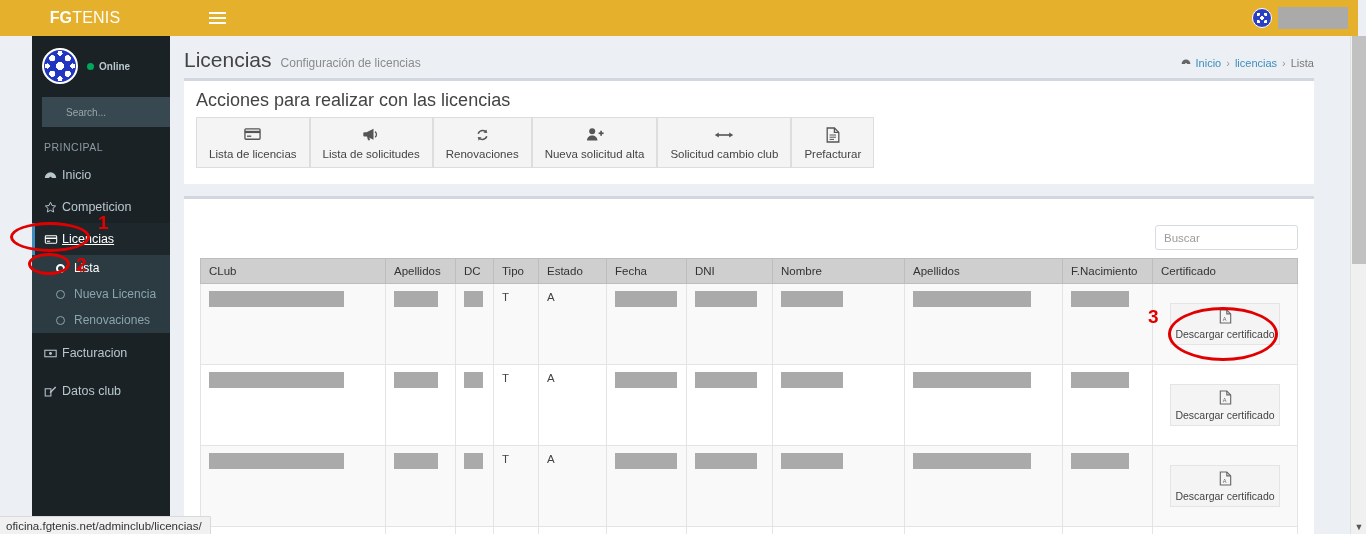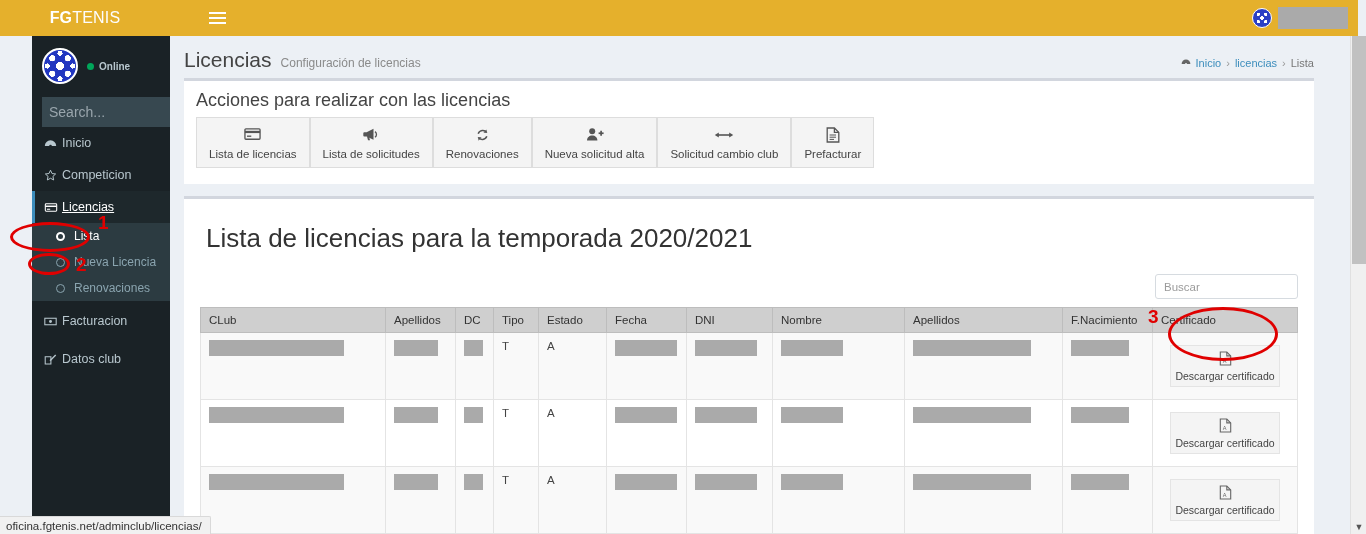--- a/index.html
+++ b/index.html
@@ -81,21 +81,21 @@
   .dot-green {
     width: 7px; height: 7px; border-radius: 50%;
     background: #00a65a; margin-right: 5px; display: inline-block;
   }
   #sidebar-search {
     margin: 3px 10px 0 10px; height: 30px; background: #374850;
     display: flex; align-items: center;
   }
   #sidebar-search input {
     background: transparent; border: 0; outline: none;
-    color: #ccc; font-size: 14px; padding: 0 7px; flex: 1;
+    color: #ccc; font-size: 10px; padding: 0 24px; flex: 1;
     font-family: "Liberation Sans", sans-serif;
   }
   #sidebar-search input::placeholder { color: #9aa6ad; }
   .hdr-label {
     color: #8d9aa3; font-size: 10.5px; letter-spacing: .5px;
     padding: 14px 12px 6px 12px;
   }
   .nav-item {
     display: flex; align-items: center; height: 32px;
     padding: 0 10px 0 12px; color: #b8c7ce; font-size: 12.5px;
@@ -183,21 +183,21 @@
     border: 1px solid #e4e4e4; padding: 7px 8px;
     font-size: 11.5px; color: #444; vertical-align: top; height: 58px;
   }
   tr.odd td { background: #f9f9f9; }
   tr.even td { background: #ffffff; }
   .cell-redact { display: block; height: 16px; background: #aaaaaa; }
   .cert-btn {
     background: #f4f4f4; border: 1px solid #e4e4e4;
     width: 110px; padding: 5px 4px 4px 4px;
     display: flex; flex-direction: column; align-items: center;
-    gap: 2px; cursor: pointer; margin: 5px auto;
+    gap: 2px; cursor: pointer; margin: 12px auto;
   }
   .cert-btn .lab { font-size: 10.5px; color: #444; white-space: nowrap; }
 
   
   #scrollbar {
     position: absolute; top: 36px; right: 0; width: 16px; bottom: 0;
     background: #f0f0f0; border-left: 1px solid #e0e0e0;
   }
   #scroll-thumb {
     position: absolute; top: 0; left: 1px; width: 14px; height: 228px;
@@ -261,20 +261,21 @@
       <span class="dot-green"></span>
       <span>Online</span>
     </div>
   </div>
 
   <div id="sidebar-search">
     <input type="text" placeholder="Search..." style="">
 
   </div>
 
+  <div class="hdr-label">PRINCIPAL</div>
 
   <div class="nav-item">
     <span class="ic">
       <svg width="13" height="13" viewBox="0 0 16 16">
           <path d="M1 11a7 7 0 0 1 14 0z" fill="#b8c7ce"></path>
           <circle cx="8" cy="11" r="1.6" fill="#1a2226"></circle>
         </svg>
     </span>
     <span class="lbl">Inicio</span>
     <span class="chev">‹</span>
@@ -430,21 +431,20 @@
               <line x1="3.6" y1="10.2" x2="10" y2="10.2" stroke="#555" stroke-width="1"></line>
               <line x1="3.6" y1="12.4" x2="8" y2="12.4" stroke="#555" stroke-width="1"></line>
             </svg>
         </span>
         <span class="lab">Prefacturar</span>
       </div>
     </div>
   </div>
 
   <div class="box" id="table-box">
-    <div id="table-title">Lista de licencias para la temporada 2020/2021</div>
 
     <div id="search-row">
       <input id="table-search" type="text" placeholder="Buscar" style="">
     </div>
 
     <table>
       <colgroup>
         <col style="width:185px">
           <col style="width:70px">
           <col style="width:38px">

